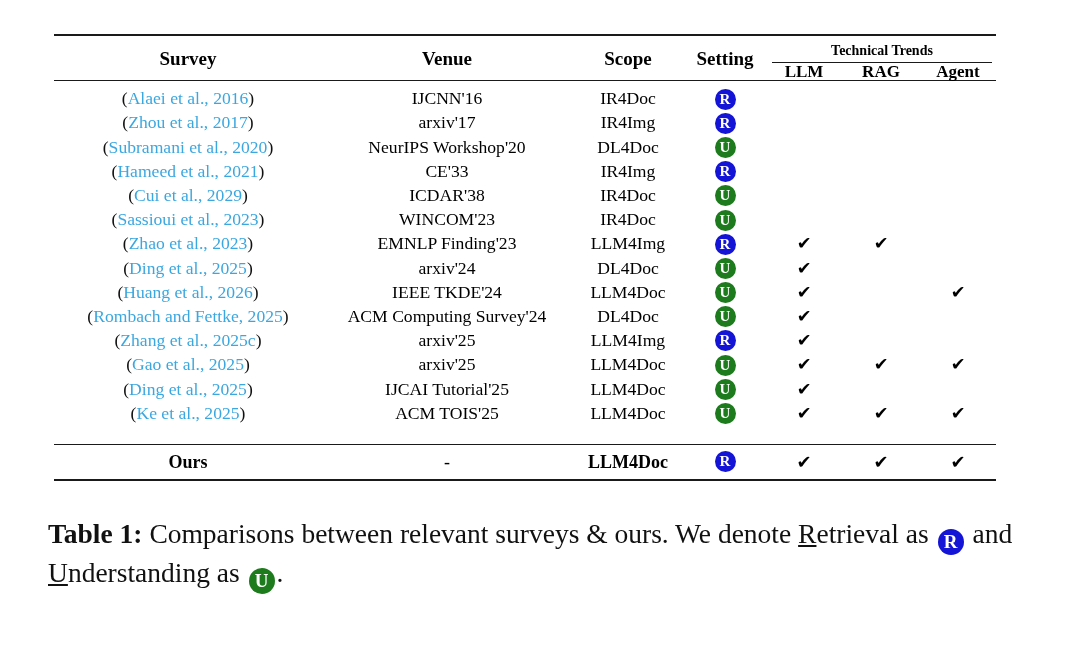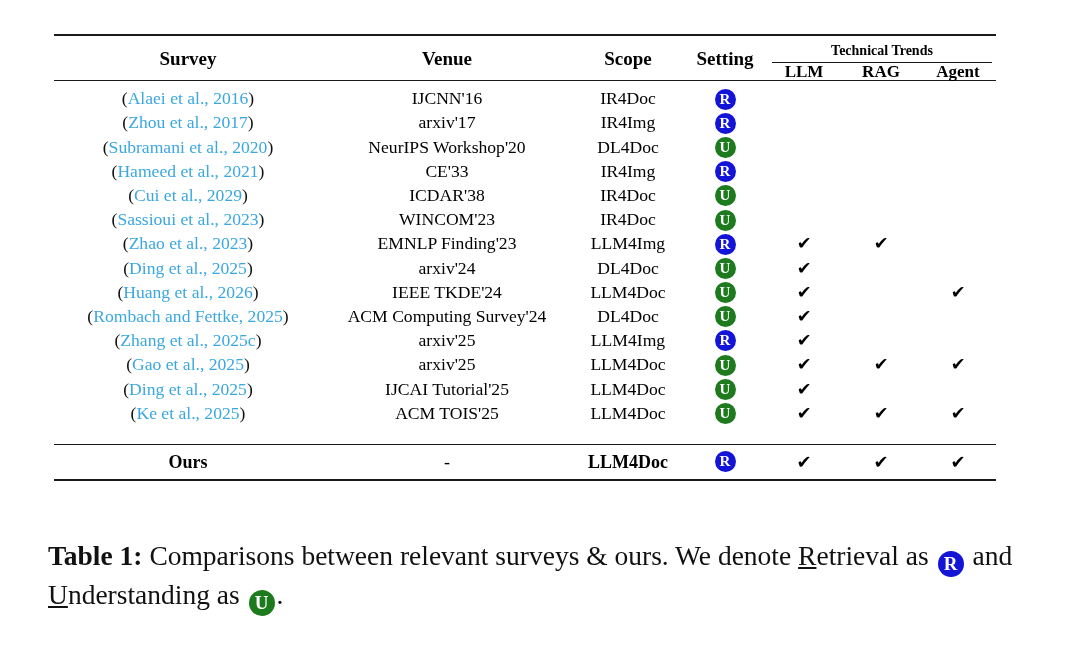--- a/index.html
+++ b/index.html
@@ -132,21 +132,21 @@
     font-size: 17px;
     font-weight: bold;
     color: #000000;
     line-height: 1;
   }
 
   
   .caption {
     position: absolute;
     left: 32px;
-    top: 538px;
+    top: 516px;
     width: 990px;
     font-size: 27.5px;
     line-height: 1.33;
     color: #111111;
   }
   .caption b { font-weight: bold; }
   .caption .u { text-decoration: underline; }
 </style>
 </head>
 <body>

